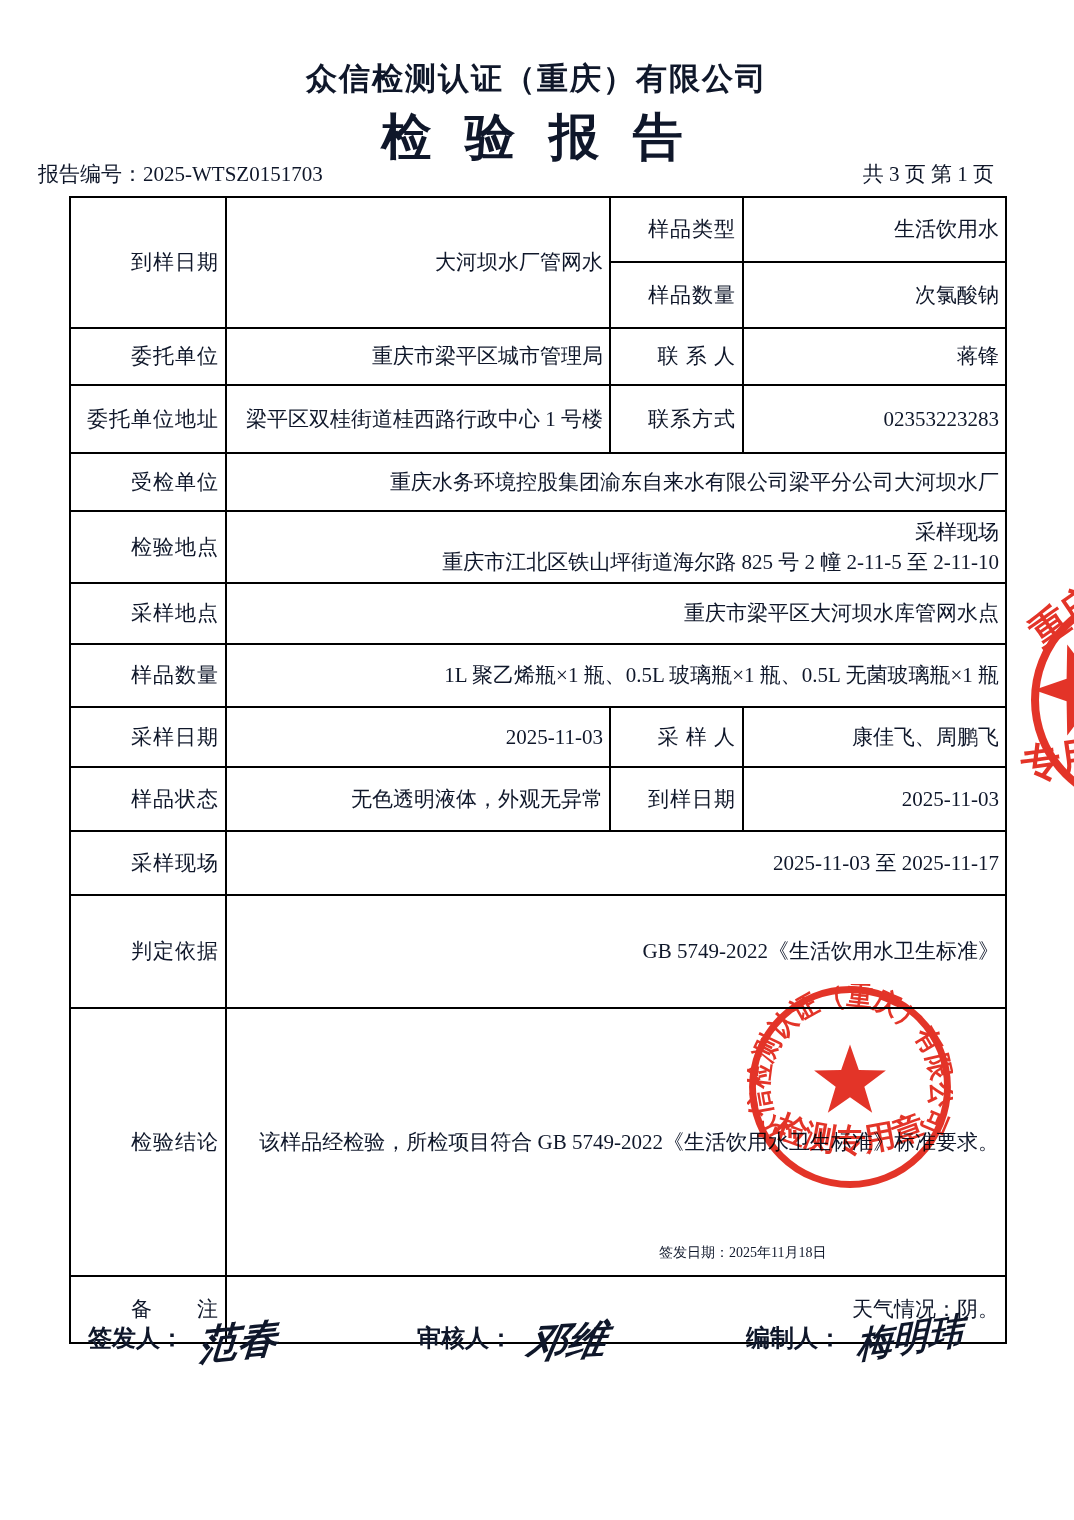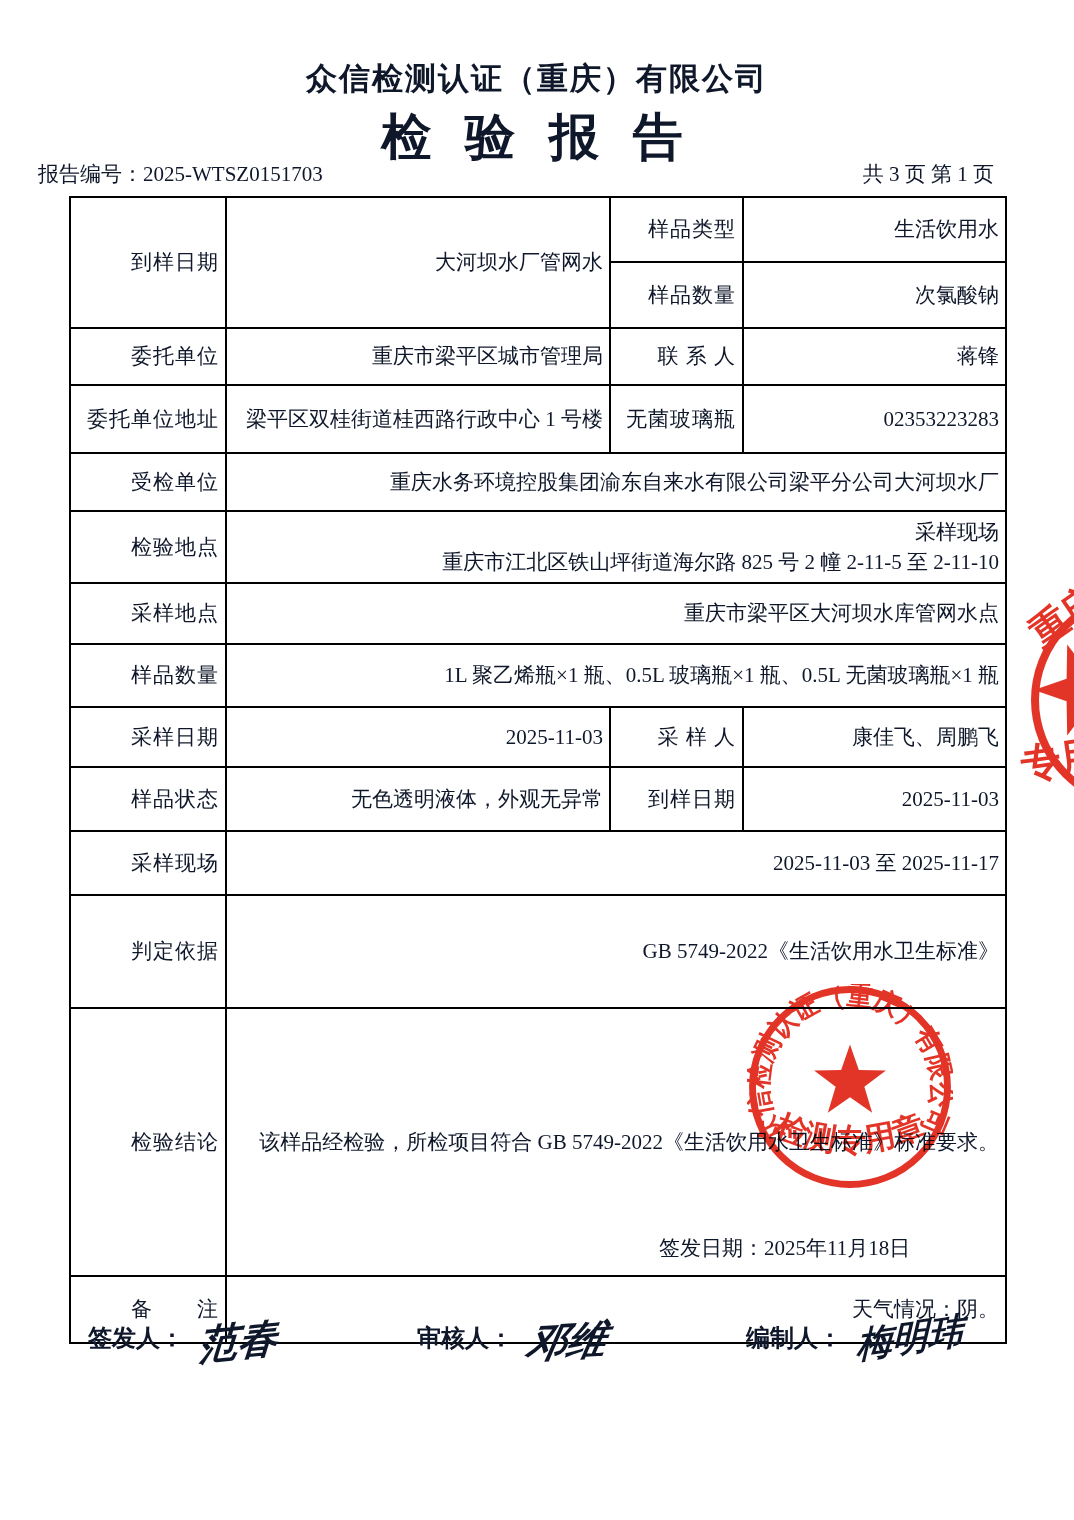--- a/index.html
+++ b/index.html
@@ -46,21 +46,21 @@
   .h59{height:59px}.h60{height:60px}.h51{height:51px}.h62{height:62px}
   .h52{height:52px}.h66{height:66px}.h55{height:55px}.h57{height:57px}
   .h54{height:54px}.h58{height:58px}.h107{height:107px}.h262{height:262px}
   .h61{height:61px}
   td.conclusion-cell{
     position:relative;text-align:left;vertical-align:top;
     padding:34px 28px 0 28px;
   }
   .issue-date{
     position:absolute;left:432px;bottom:12px;
-    font-size:21px;white-space:nowrap;
+    font-size:14px;white-space:nowrap;
   }
   td.remark-cell{text-align:left;padding-left:28px;}
   
   .sign-row{
     position:absolute;top:1278px;left:88px;right:110px;
     display:flex;justify-content:space-between;align-items:flex-start;
     font-size:24px;
     margin-top:36px;
   }
   .sign-item{display:flex;align-items:flex-start;}
@@ -119,21 +119,21 @@
     </tr>
     <tr>
       <td class="lbl h51">委托单位</td>
       <td class="h51">重庆市梁平区城市管理局</td>
       <td class="lbl h51">联 系 人</td>
       <td class="h51">蒋锋</td>
     </tr>
     <tr>
       <td class="lbl h62">委托单位地址</td>
       <td class="h62">梁平区双桂街道桂西路行政中心 1 号楼</td>
-      <td class="lbl h62">无菌玻璃瓶</td>
+      <td class="lbl h62">联系方式</td>
       <td class="h62">02353223283</td>
     </tr>
     <tr>
       <td class="lbl h52">受检单位</td>
       <td class="h52" colspan="3">重庆水务环境控股集团渝东自来水有限公司梁平分公司大河坝水厂</td>
     </tr>
     <tr>
       <td class="lbl h66">检验地点</td>
       <td class="h66" colspan="3">
         <div>采样现场</div>

